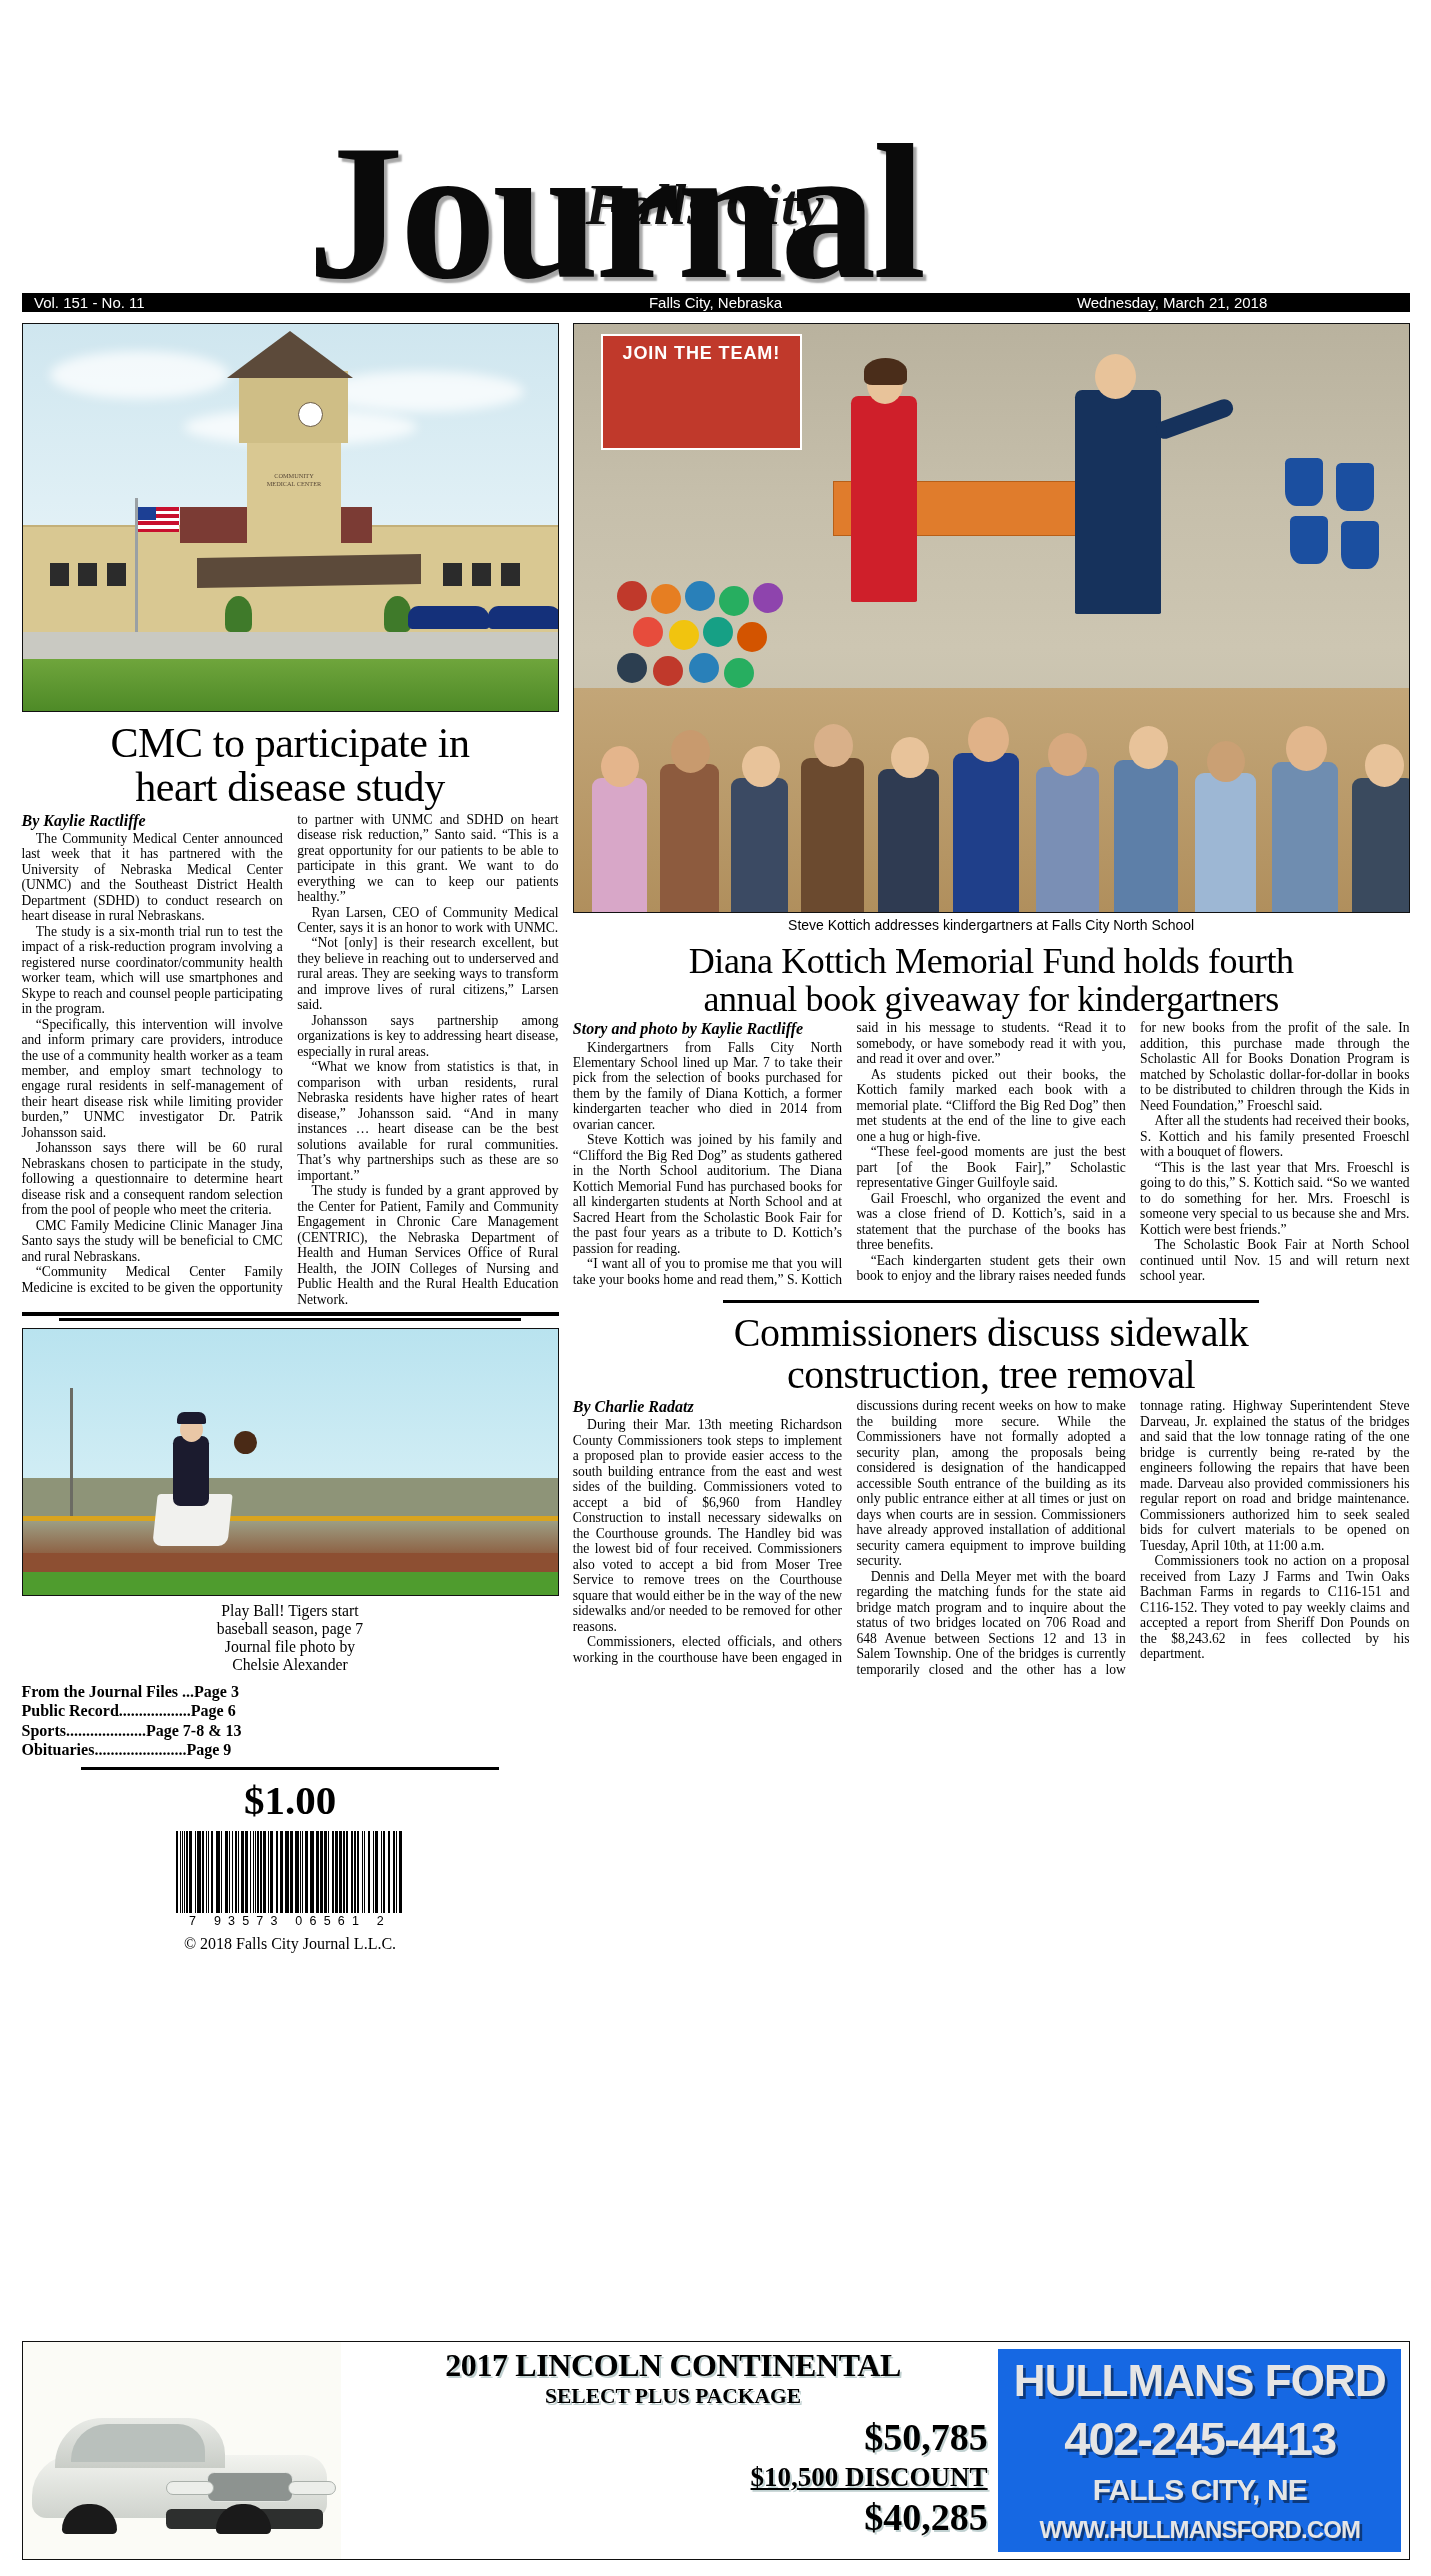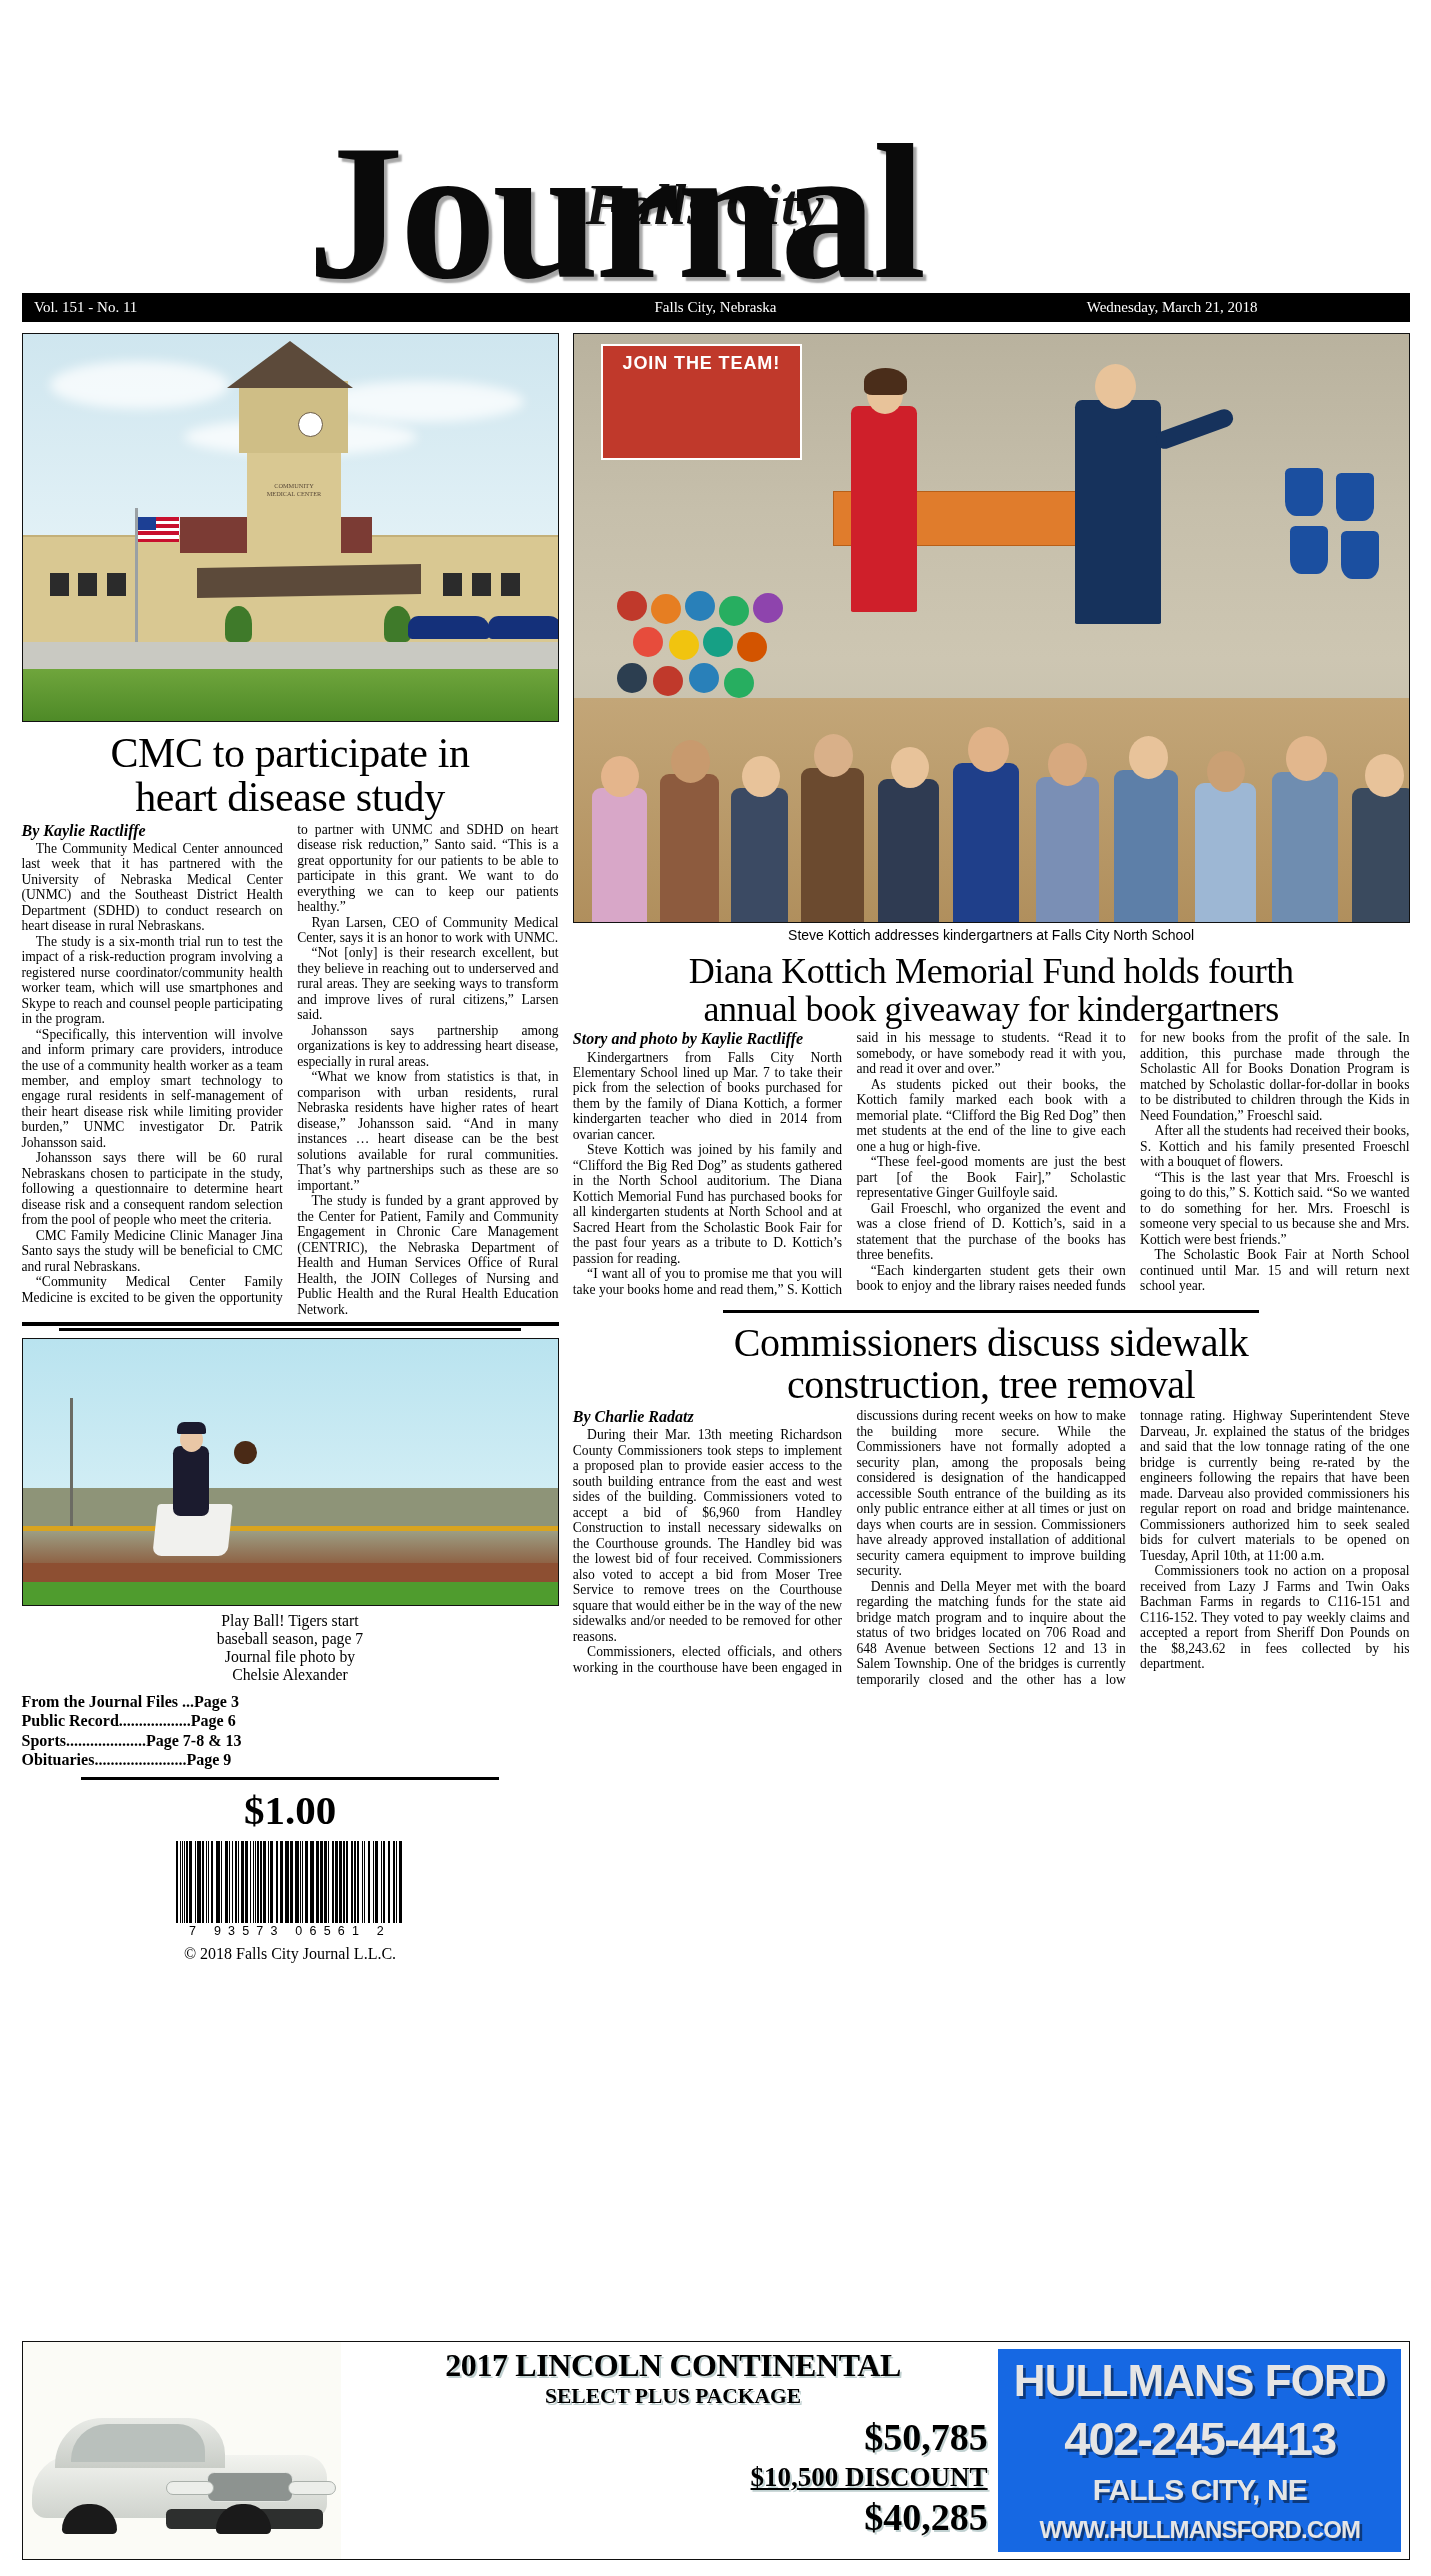--- a/index.html
+++ b/index.html
@@ -25,23 +25,23 @@
     position:absolute; left:286px; top:107px;
     font-family:"Liberation Serif", serif;
     font-weight:700; font-size:192px; line-height:0.9;
     letter-spacing:-3.6px; color:#0a0a0a;
     text-shadow:3.6px 3.6px 1.8px rgba(0,0,0,0.35);
   }
   .dateline {
     position:relative; z-index:3;
     margin-top:5.4px;
     background:#000; color:#fff;
-    height:29px; display:flex; align-items:center;
+    height:19px; display:flex; align-items:center;
     font-size:15px; padding:0 12.5px;
-    font-family:Liberation Serif, serif;
+    font-family:Liberation Sans, sans-serif;
   }
   .dateline .dl-left { width:33%; text-align:left; }
   .dateline .dl-mid  { width:34%; text-align:center; }
   .dateline .dl-right{ width:33%; text-align:center; }
 
   
   .main-grid { display:flex; gap:14.3px; margin-top:10.7px; }
   .col-left  { width:537px; flex:0 0 537px; }
   .col-right { flex:1 1 auto; }
 
@@ -422,21 +422,21 @@
         <div class="byline">Story and photo by Kaylie Ractliffe</div>
         <p>Kindergartners from Falls City North Elementary School lined up Mar. 7 to take their pick from the selection of books purchased for them by the family of Diana Kottich, a former kindergarten teacher who died in 2014 from ovarian cancer.</p>
         <p>Steve Kottich was joined by his family and “Clifford the Big Red Dog” as students gathered in the North School auditorium. The Diana Kottich Memorial Fund has purchased books for all kindergarten students at North School and at Sacred Heart from the Scholastic Book Fair for the past four years as a tribute to D. Kottich’s passion for reading.</p>
         <p>“I want all of you to promise me that you will take your books home and read them,” S. Kottich said in his message to students. “Read it to somebody, or have somebody read it with you, and read it over and over.”</p>
         <p>As students picked out their books, the Kottich family marked each book with a memorial plate. “Clifford the Big Red Dog” then met students at the end of the line to give each one a hug or high-five.</p>
         <p>“These feel-good moments are just the best part [of the Book Fair],” Scholastic representative Ginger Guilfoyle said.</p>
         <p>Gail Froeschl, who organized the event and was a close friend of D. Kottich’s, said in a statement that the purchase of the books has three benefits.</p>
         <p>“Each kindergarten student gets their own book to enjoy and the library raises needed funds for new books from the profit of the sale. In addition, this purchase made through the Scholastic All for Books Donation Program is matched by Scholastic dollar-for-dollar in books to be distributed to children through the Kids in Need Foundation,” Froeschl said.</p>
         <p>After all the students had received their books, S. Kottich and his family presented Froeschl with a bouquet of flowers.</p>
         <p>“This is the last year that Mrs. Froeschl is going to do this,” S. Kottich said. “So we wanted to do something for her. Mrs. Froeschl is someone very special to us because she and Mrs. Kottich were best friends.”</p>
-        <p>The Scholastic Book Fair at North School continued until Mar. 15 and will return next school year.</p>
+        <p>The Scholastic Book Fair at North School continued until Nov. 15 and will return next school year.</p>
       </div>
 
       <hr class="rule-thick">
 
       <h1 class="hl hl-comm">
         <span>Commissioners discuss sidewalk</span><br>
         <span>construction, tree removal</span>
       </h1>
 
       <div class="body-cols three-col">

